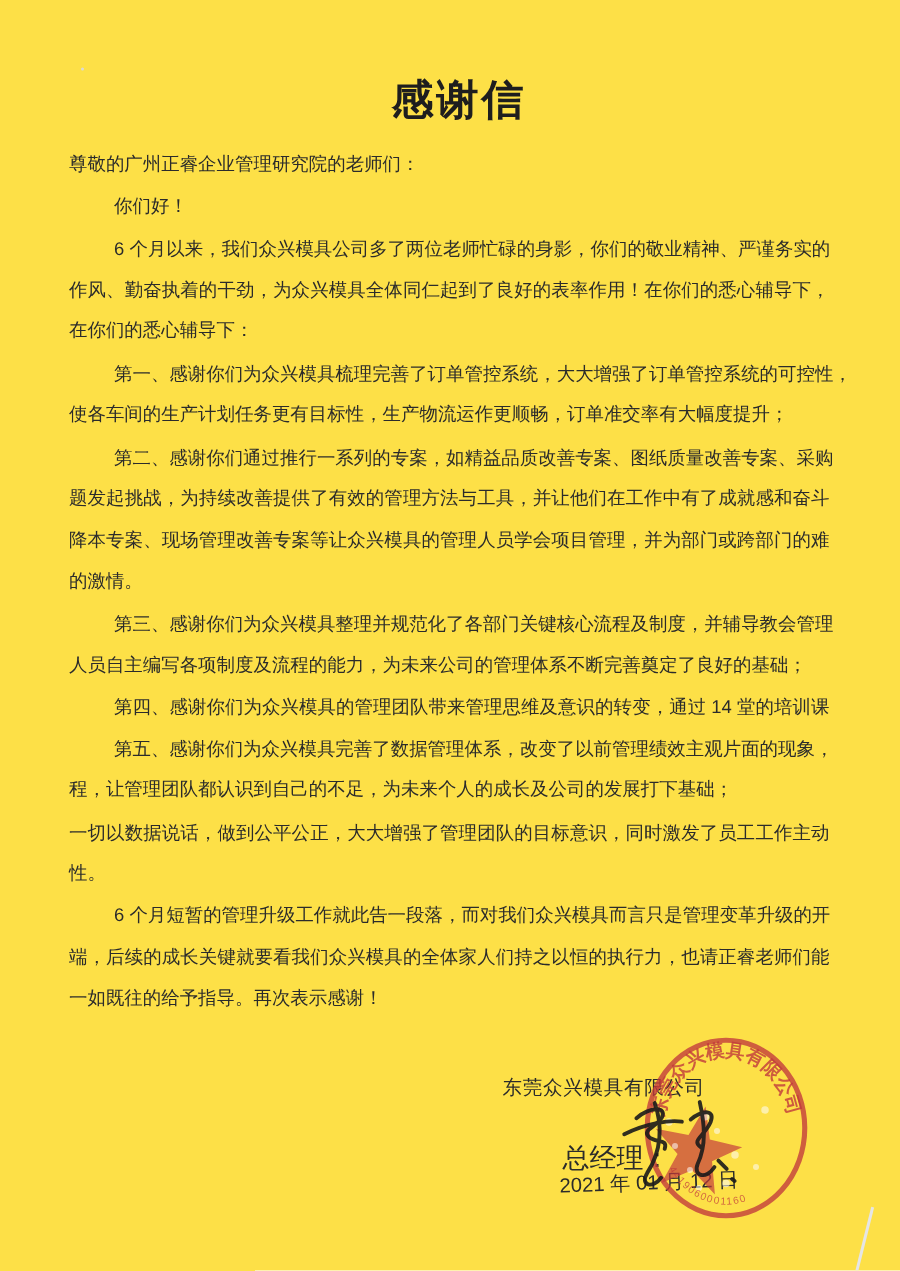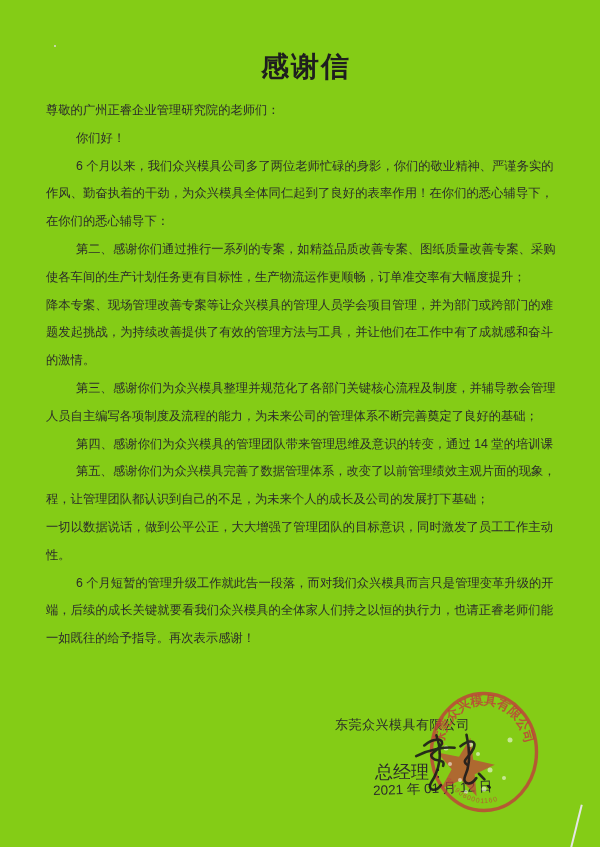--- a/index.html
+++ b/index.html
@@ -26,21 +26,21 @@
     left:46px; top:97px; width:507px;
     font-size:12.3px;
     line-height:27.8px;
     color:#2b2b2b;
   }
   .line{
     text-align:justify;
     text-align-last:justify;
     white-space:nowrap;
   }
-  .line.last{ text-align-last:left; }
+  .line.last{ text-align-last:left;font-family:Liberation Mono, monospace; }
   .line.indent{ text-indent:30px; }
   .sig{ position:absolute; color:#2b2b2b; }
   .sig-company{ left:335px; top:716px; font-size:13px; letter-spacing:0.5px; }
   .sig-role{ left:375px; top:760px; font-size:18px; }
   .sig-date{ left:373px; top:782px; font-size:13.5px; transform:rotate(-2deg); transform-origin:left center; }
   .seal-svg{
     position:absolute; left:420px; top:688px; width:130px; height:130px;
     z-index:3; pointer-events:none;
   }
   .handwriting-svg{
@@ -52,34 +52,35 @@
     background:#d9d9d9; border-radius:50%;
   }
   .edge-shadow{
     position:absolute; left:575px; top:804px; width:1.5px; height:48px;
     background:#e5e5e5; transform:rotate(14deg);
   }
 </style>
 </head>
 <body>
 
-<div class="page" style="background: #84cc16;">
+<div class="page" style="background: #fde047;">
 
   <div class="title">感谢信</div>
 
   <div class="letter-body">
       <div class="line last">尊敬的广州正睿企业管理研究院的老师们：</div>
       <div class="line indent last">你们好！</div>
       <div class="line indent">6 个月以来，我们众兴模具公司多了两位老师忙碌的身影，你们的敬业精神、严谨务实的</div>
       <div class="line">作风、勤奋执着的干劲，为众兴模具全体同仁起到了良好的表率作用！在你们的悉心辅导下，</div>
       <div class="line last">在你们的悉心辅导下：</div>
+      <div class="line indent">第一、感谢你们为众兴模具梳理完善了订单管控系统，大大增强了订单管控系统的可控性，</div>
+      <div class="line last">使各车间的生产计划任务更有目标性，生产物流运作更顺畅，订单准交率有大幅度提升；</div>
       <div class="line indent">第二、感谢你们通过推行一系列的专案，如精益品质改善专案、图纸质量改善专案、采购</div>
-      <div class="line last">使各车间的生产计划任务更有目标性，生产物流运作更顺畅，订单准交率有大幅度提升；</div>
+      <div class="line">题发起挑战，为持续改善提供了有效的管理方法与工具，并让他们在工作中有了成就感和奋斗</div>
       <div class="line">降本专案、现场管理改善专案等让众兴模具的管理人员学会项目管理，并为部门或跨部门的难</div>
-      <div class="line">题发起挑战，为持续改善提供了有效的管理方法与工具，并让他们在工作中有了成就感和奋斗</div>
       <div class="line last">的激情。</div>
       <div class="line indent">第三、感谢你们为众兴模具整理并规范化了各部门关键核心流程及制度，并辅导教会管理</div>
       <div class="line last">人员自主编写各项制度及流程的能力，为未来公司的管理体系不断完善奠定了良好的基础；</div>
       <div class="line indent">第四、感谢你们为众兴模具的管理团队带来管理思维及意识的转变，通过 14 堂的培训课</div>
       <div class="line indent">第五、感谢你们为众兴模具完善了数据管理体系，改变了以前管理绩效主观片面的现象，</div>
       <div class="line last">程，让管理团队都认识到自己的不足，为未来个人的成长及公司的发展打下基础；</div>
       <div class="line">一切以数据说话，做到公平公正，大大增强了管理团队的目标意识，同时激发了员工工作主动</div>
       <div class="line last">性。</div>
       <div class="line indent">6 个月短暂的管理升级工作就此告一段落，而对我们众兴模具而言只是管理变革升级的开</div>
       <div class="line">端，后续的成长关键就要看我们众兴模具的全体家人们持之以恒的执行力，也请正睿老师们能</div>

